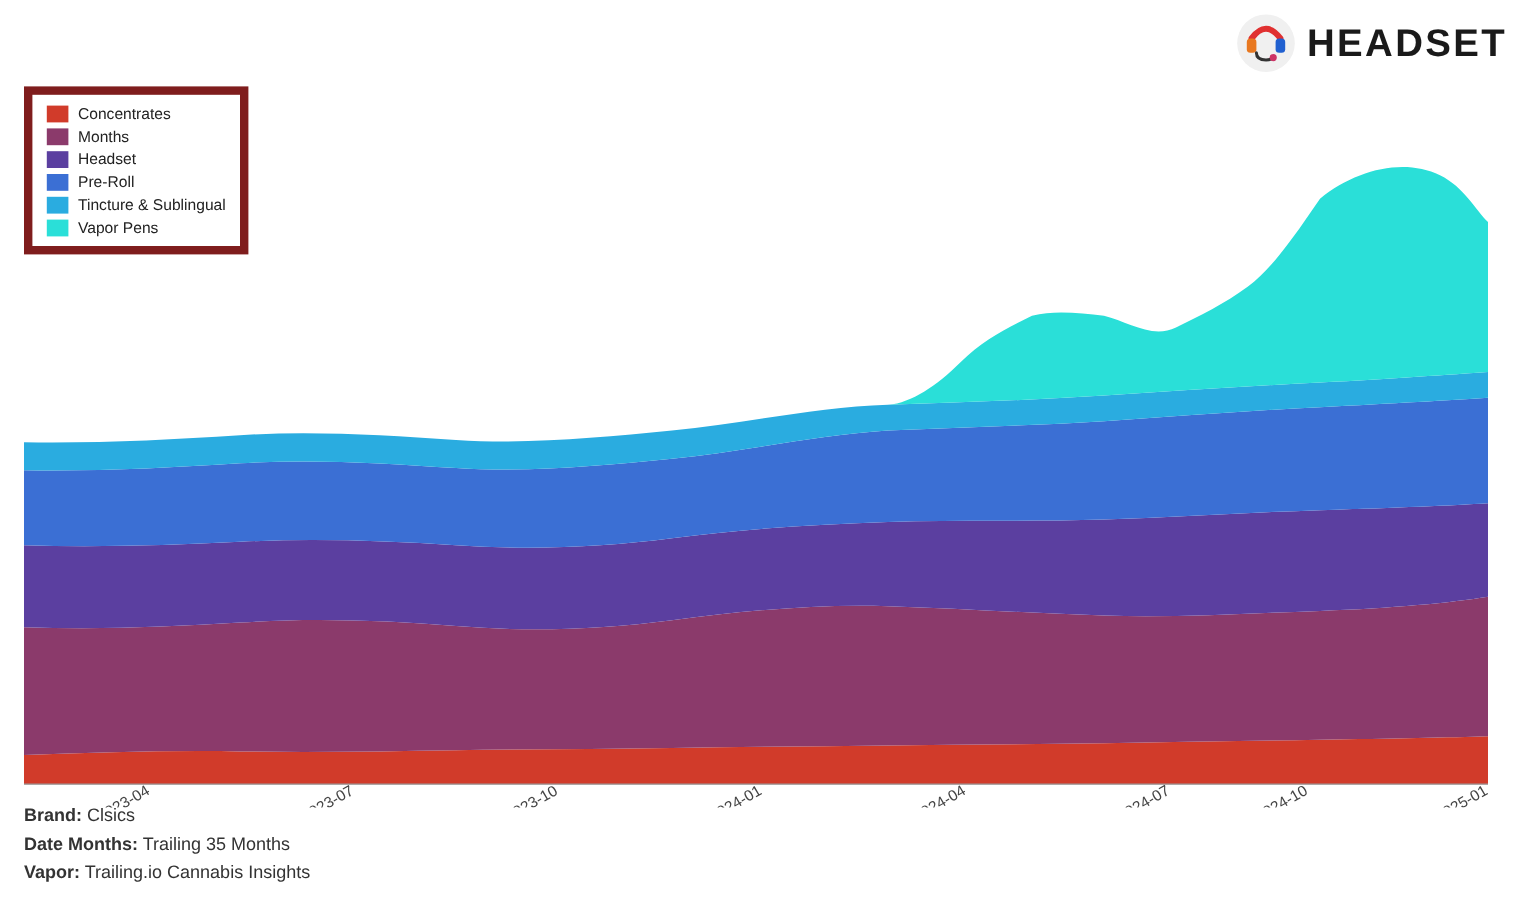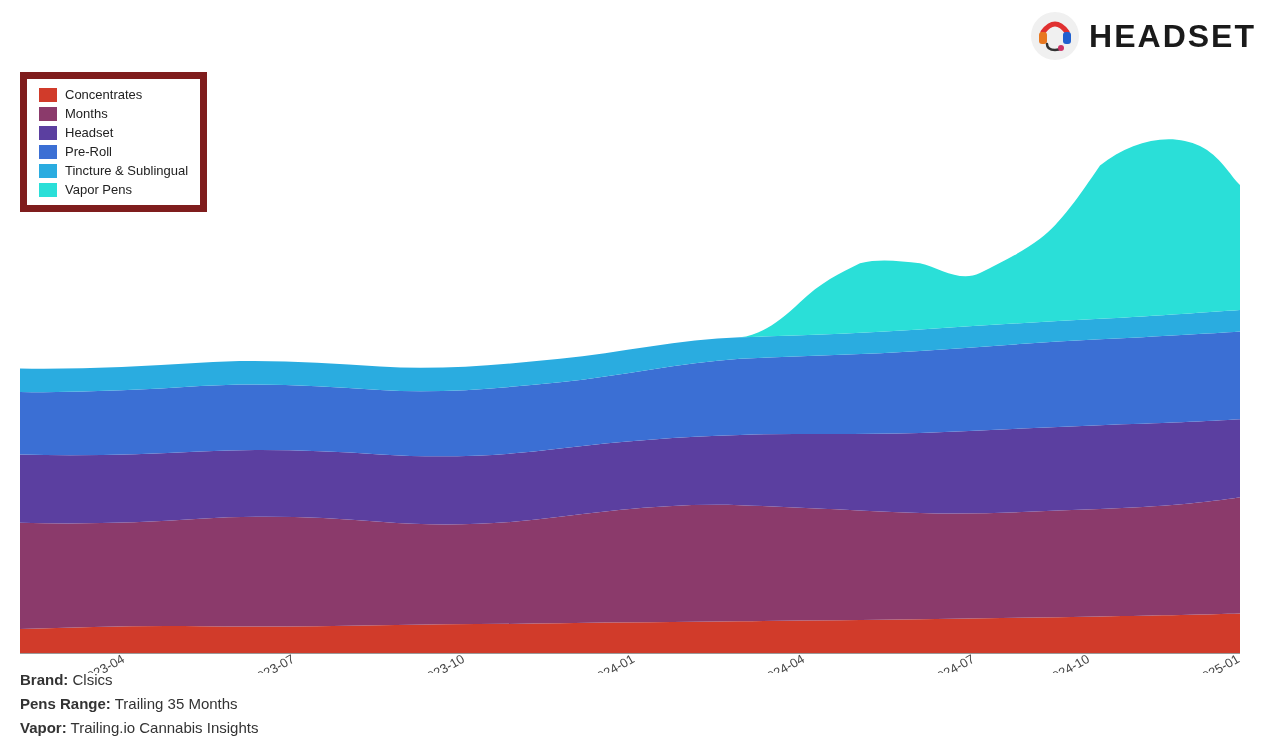--- a/index.html
+++ b/index.html
@@ -259,21 +259,21 @@
       <text x="1200" y="620" text-anchor="middle" font-size="13" fill="#444" transform="rotate(-30,1200,620)">2025-01</text>
     </svg>
   </div>
 
   <div class="footer-info">
     <div>
       <span class="label">Brand:</span>
       <span>Clsics</span>
     </div>
     <div>
-      <span class="label">Pens Range:</span>
+      <span class="label">Date Months:</span>
       <span>Trailing 35 Months</span>
     </div>
     <div>
       <span class="label">Vapor:</span>
       <span>Trailing.io Cannabis Insights</span>
     </div>
   </div>
 
 </div>
 

